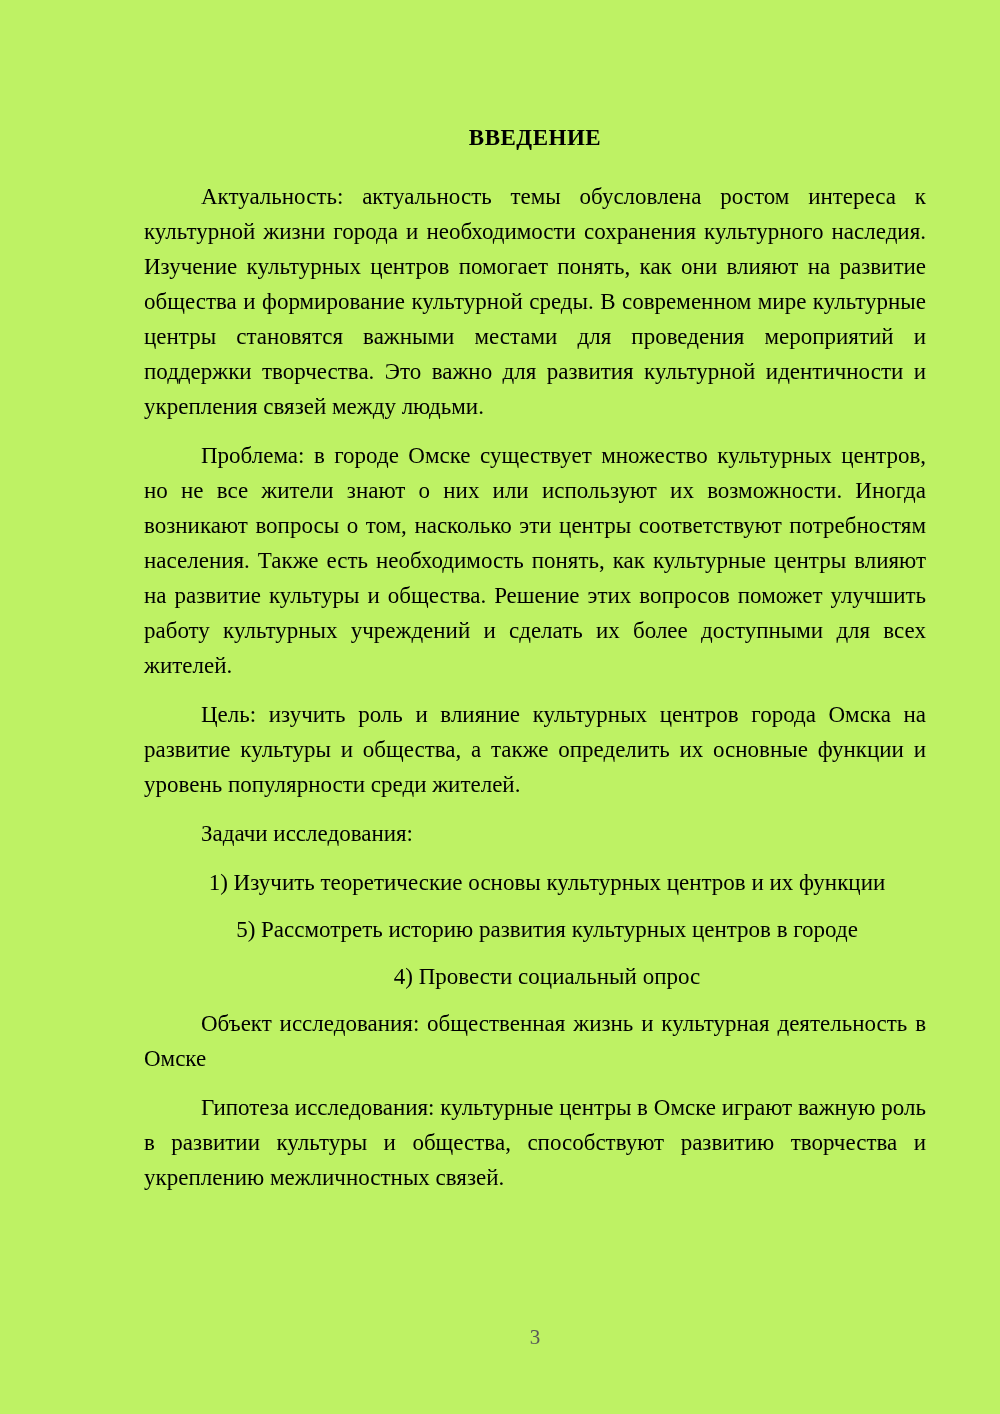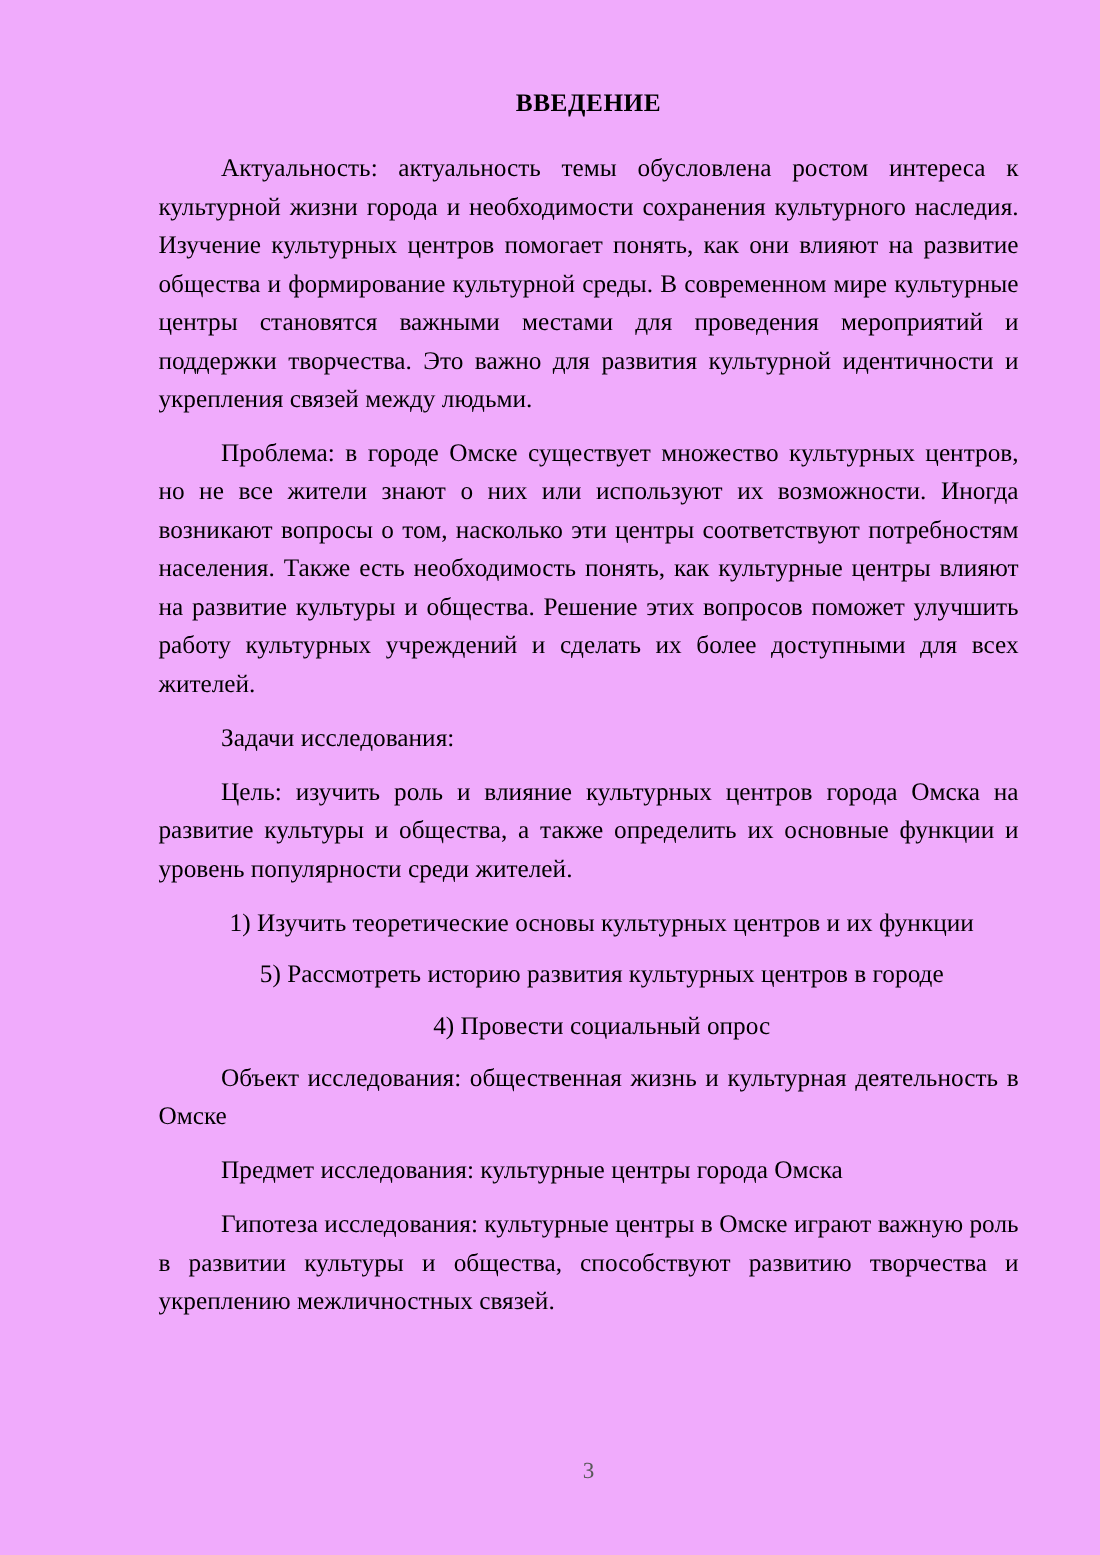--- a/index.html
+++ b/index.html
@@ -4,23 +4,23 @@
 <style>
   html, body {
     margin: 0;
     padding: 0;
     background: #ffffff;
   }
   .page {
     position: relative;
     width: 1000px;
     height: 1414px;
-    background: #f0abfc;
+    background: #bef264;
     box-sizing: border-box;
-    padding: 76px 74px 0 144px;
+    padding: 120px 74px 0 144px;
     font-family: "Liberation Serif", "DejaVu Serif", serif;
     font-size: 23px;
     line-height: 35px;
     color: #000000;
     overflow: hidden;
   }
   .doc-title {
     text-align: center;
     font-weight: 700;
     font-size: 23px;
@@ -52,35 +52,34 @@
 <body>
 
 <div class="page">
 
   <h1 class="doc-title">ВВЕДЕНИЕ</h1>
 
   <p class="para">Актуальность: актуальность темы обусловлена ростом интереса к культурной жизни города и необходимости сохранения культурного наследия. Изучение культурных центров помогает понять, как они влияют на развитие общества и формирование культурной среды. В современном мире культурные центры становятся важными местами для проведения мероприятий и поддержки творчества. Это важно для развития культурной идентичности и укрепления связей между людьми.</p>
 
   <p class="para">Проблема: в городе Омске существует множество культурных центров, но не все жители знают о них или используют их возможности. Иногда возникают вопросы о том, насколько эти центры соответствуют потребностям населения. Также есть необходимость понять, как культурные центры влияют на развитие культуры и общества. Решение этих вопросов поможет улучшить работу культурных учреждений и сделать их более доступными для всех жителей.</p>
 
+  <p class="para">Цель: изучить роль и влияние культурных центров города Омска на развитие культуры и общества, а также определить их основные функции и уровень популярности среди жителей.</p>
+
   <p class="para">Задачи исследования:</p>
-
-  <p class="para">Цель: изучить роль и влияние культурных центров города Омска на развитие культуры и общества, а также определить их основные функции и уровень популярности среди жителей.</p>
 
   <div class="task-item">1) Изучить теоретические основы культурных центров и их функции</div>
 
 
   <div class="task-item">5) Рассмотреть историю развития культурных центров в городе</div>
 
   <div class="task-item">4) Провести социальный опрос</div>
 
 
   <p class="para">Объект исследования: общественная жизнь и культурная деятельность в Омске</p>
 
-  <p class="para">Предмет исследования: культурные центры города Омска</p>
 
   <p class="para">Гипотеза исследования: культурные центры в Омске играют важную роль в развитии культуры и общества, способствуют развитию творчества и укреплению межличностных связей.</p>
 
   <div class="page-footer">
     <span>3</span>
   </div>
 
 </div>
 
 </body></html>

